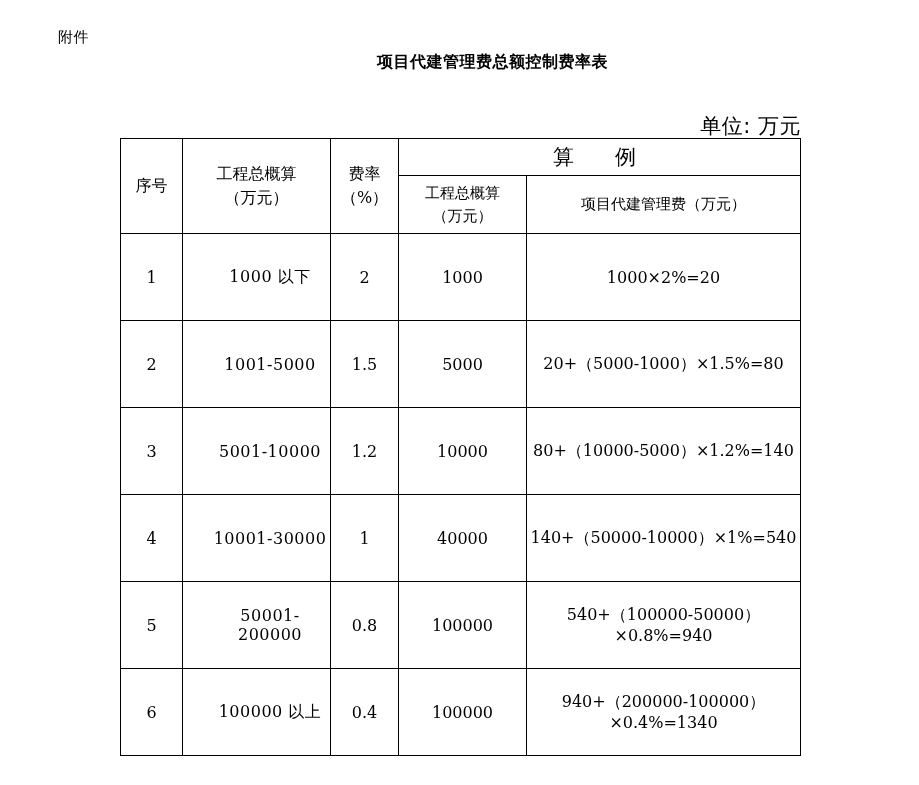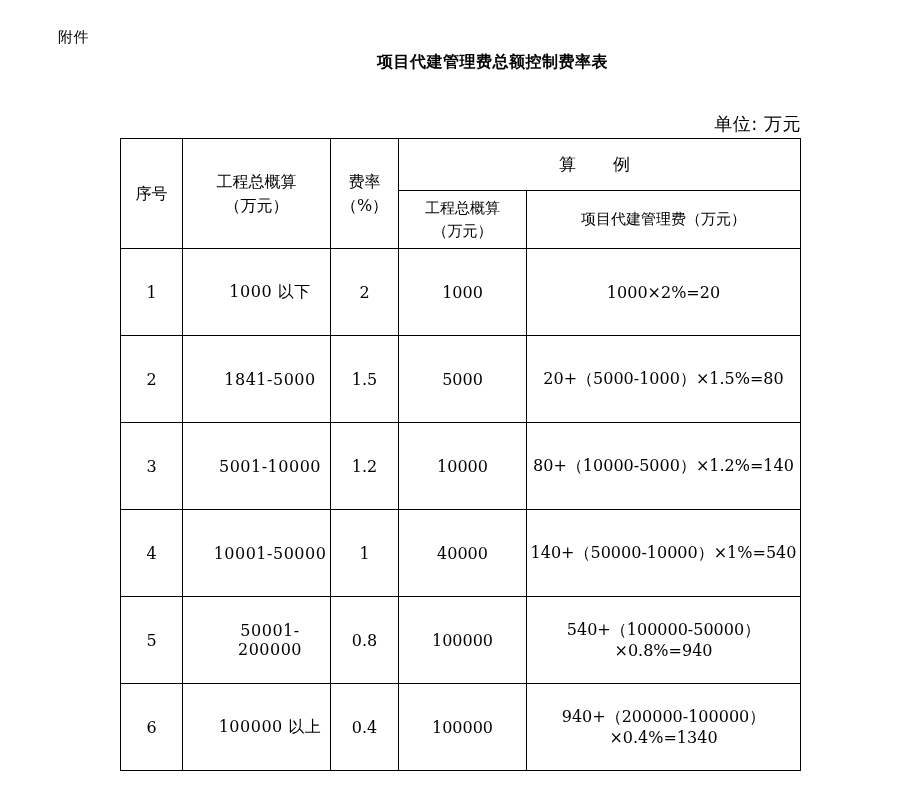--- a/index.html
+++ b/index.html
@@ -39,21 +39,21 @@
     font-size: 16px;
     font-weight: bold;
     letter-spacing: 0.5px;
     margin-left: 45px;
   }
   .unit-label {
     position: absolute;
     right: 118px;
     top: 112px;
     font-family: "DejaVu Sans", sans-serif;
-    font-size: 18px;
+    font-size: 21px;
     letter-spacing: 0.5px;
   }
   table.rate-table {
     position: absolute;
     left: 120px;
     top: 138px;
     width: 680px;
     border-collapse: collapse;
     table-layout: fixed;
   }
@@ -71,23 +71,23 @@
   .col-ex-bud  { width: 128px; }
   .col-ex-fee  { width: 274px; }
 
   .head-cell {
     font-size: 16px;
     line-height: 1.5;
     padding: 6px 2px;
     font-family: "DejaVu Sans", sans-serif;
   }
   .head-example {
-    font-size: 17px;
+    font-size: 21px;
     letter-spacing: 10px;
-    padding: 14px 2px;
+    padding: 4px 2px;
     font-family: "DejaVu Sans", sans-serif;
   }
   .head-sub {
     font-size: 15px;
     line-height: 1.5;
     padding: 6px 2px;
     font-family: "DejaVu Sans", sans-serif;
   }
   .body-row td {
     height: 84px;
@@ -142,35 +142,35 @@
     <tbody>
       <tr class="body-row">
         <td class="cell-no">1</td>
         <td class="cell-budget">1000 以下</td>
         <td class="cell-rate">2</td>
         <td class="cell-exbud">1000</td>
         <td class="cell-exfee">1000×2%=20</td>
       </tr>
       <tr class="body-row">
         <td class="cell-no">2</td>
-        <td class="cell-budget">1841-5000</td>
+        <td class="cell-budget">1001-5000</td>
         <td class="cell-rate">1.5</td>
         <td class="cell-exbud">5000</td>
         <td class="cell-exfee">20+（5000-1000）×1.5%=80</td>
       </tr>
       <tr class="body-row">
         <td class="cell-no">3</td>
         <td class="cell-budget">5001-10000</td>
         <td class="cell-rate">1.2</td>
         <td class="cell-exbud">10000</td>
         <td class="cell-exfee">80+（10000-5000）×1.2%=140</td>
       </tr>
       <tr class="body-row">
         <td class="cell-no">4</td>
-        <td class="cell-budget">10001-50000</td>
+        <td class="cell-budget">10001-30000</td>
         <td class="cell-rate">1</td>
         <td class="cell-exbud">40000</td>
         <td class="cell-exfee">140+（50000-10000）×1%=540</td>
       </tr>
       <tr class="body-row">
         <td class="cell-no">5</td>
         <td class="cell-budget">50001-200000</td>
         <td class="cell-rate">0.8</td>
         <td class="cell-exbud">100000</td>
         <td class="cell-exfee">540+（100000-50000）×0.8%=940</td>

